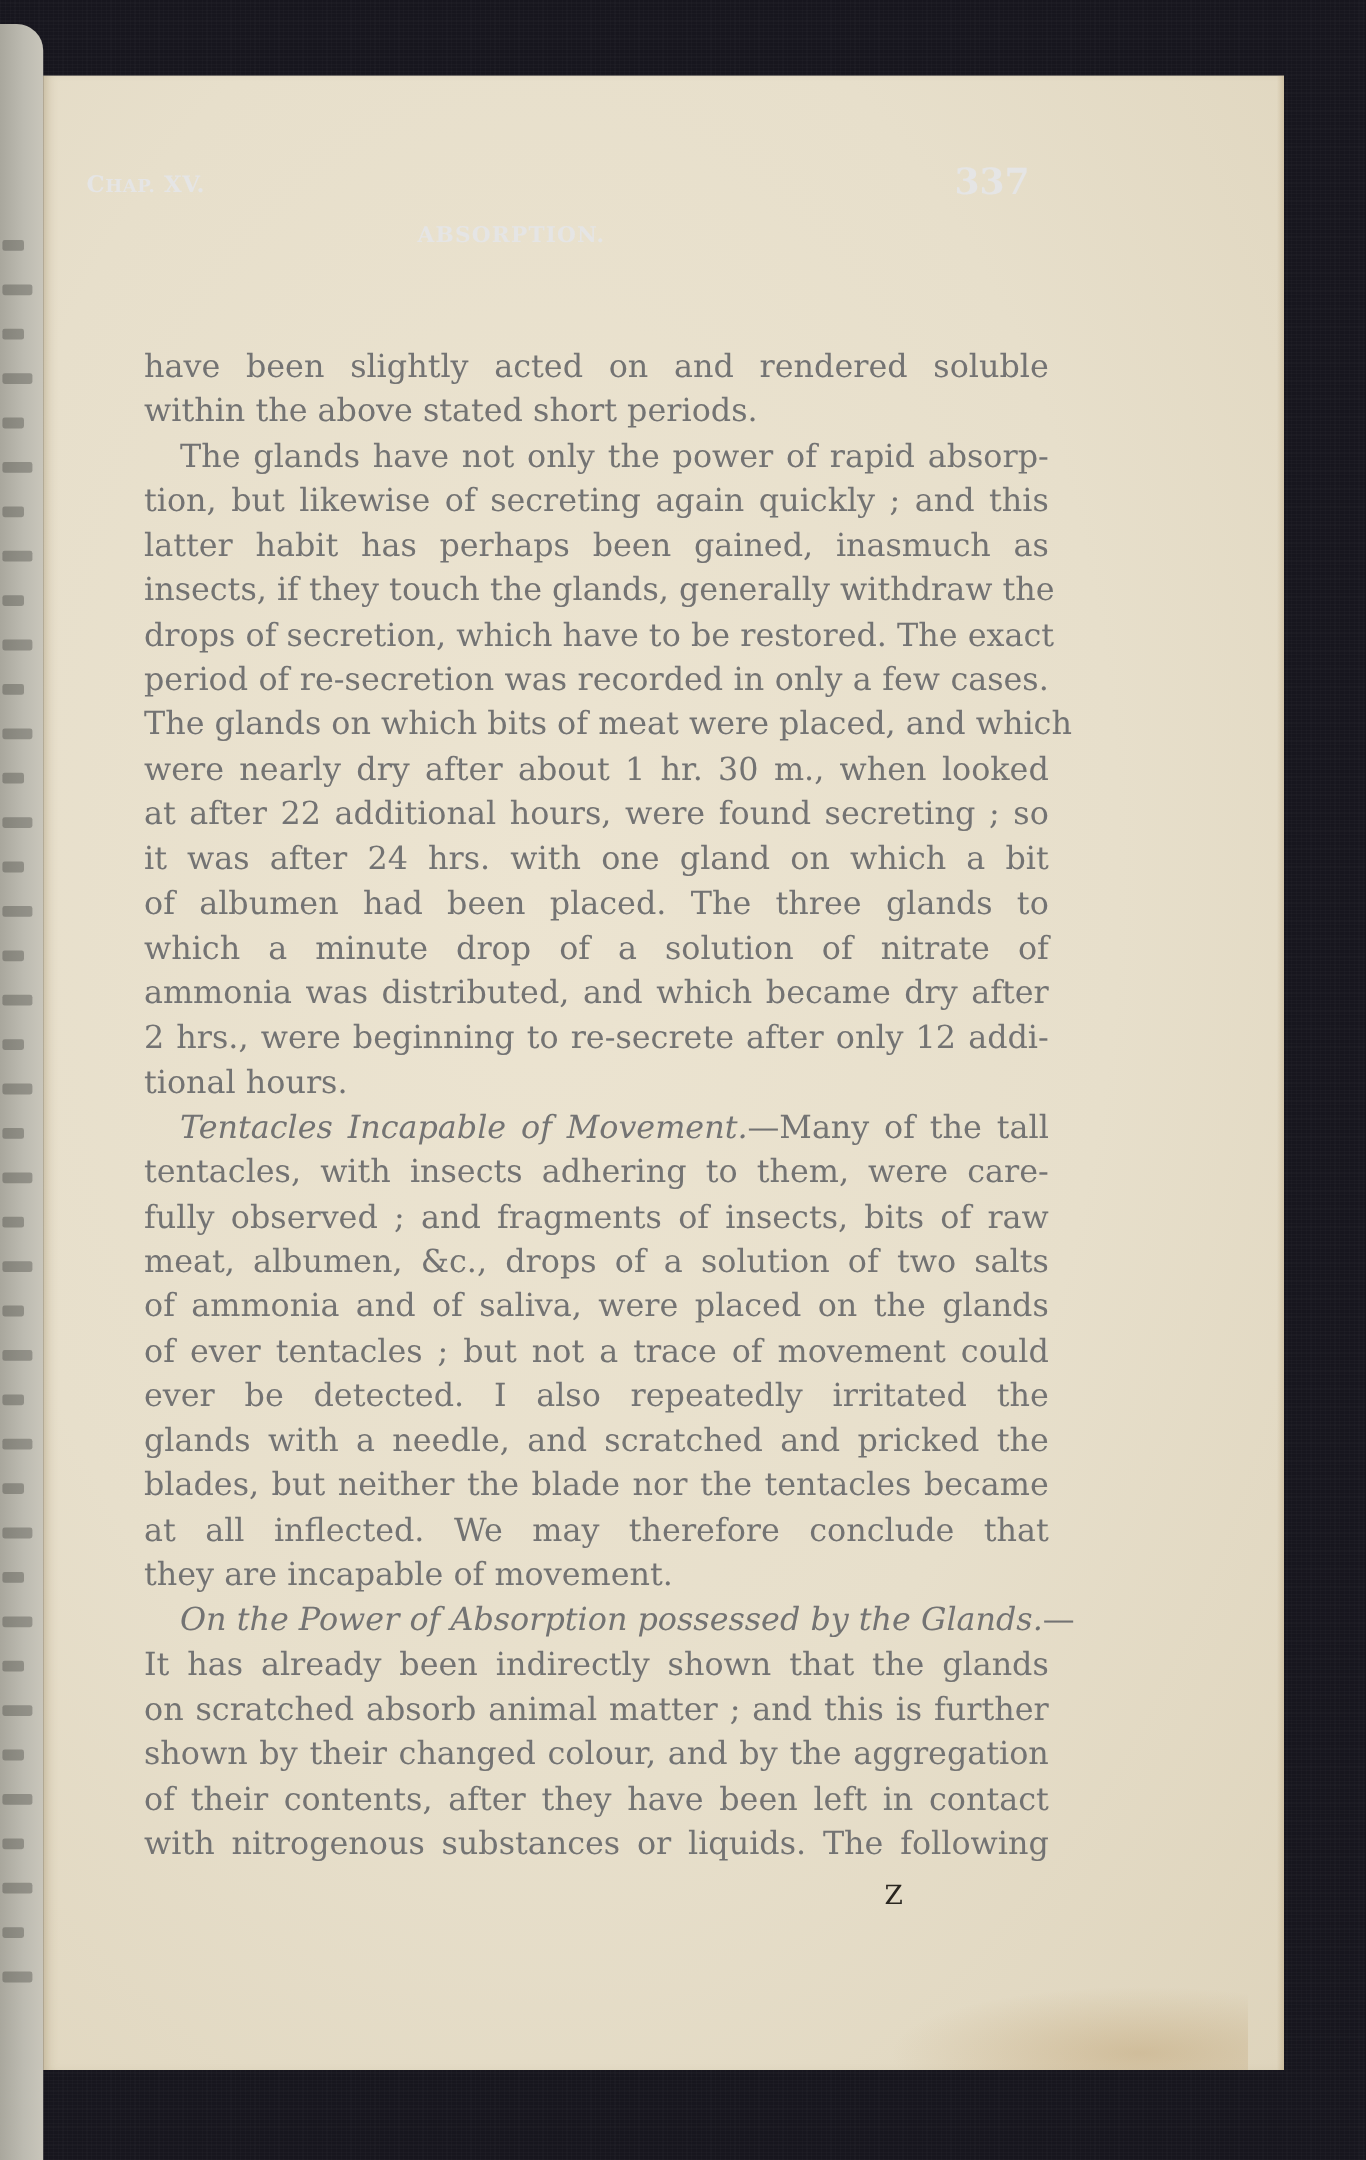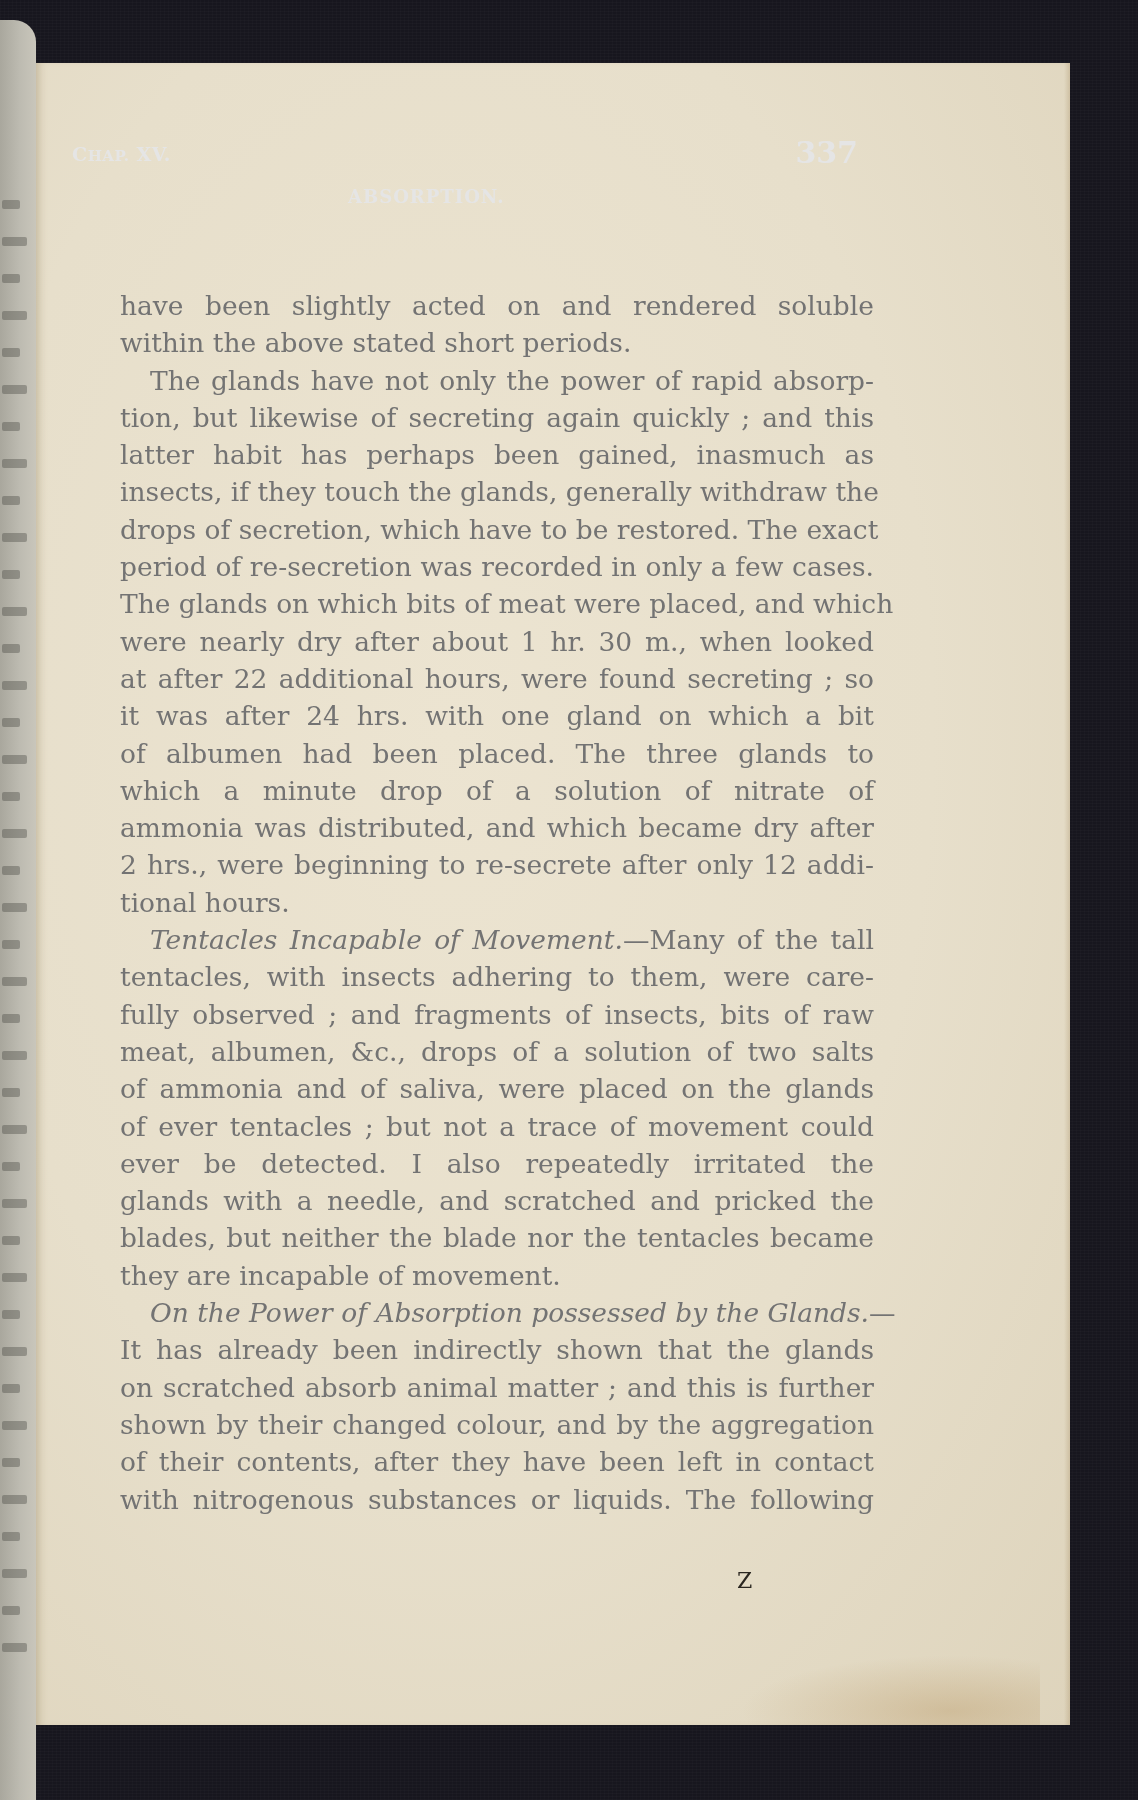--- a/index.html
+++ b/index.html
@@ -161,20 +161,21 @@
     <div>
       <span class="line indent"><span class="italic">Tentacles Incapable of Movement.</span><span>—Many of the tall</span></span>
       <span class="line">tentacles, with insects adhering to them, were care-</span>
       <span class="line">fully observed ; and fragments of insects, bits of raw</span>
       <span class="line">meat, albumen, &amp;c., drops of a solution of two salts</span>
       <span class="line">of ammonia and of saliva, were placed on the glands</span>
       <span class="line">of ever tentacles ; but not a trace of movement could</span>
       <span class="line">ever be detected.  I also repeatedly irritated the</span>
       <span class="line">glands with a needle, and scratched and pricked the</span>
       <span class="line">blades, but neither the blade nor the tentacles became</span>
+      <span class="line">at all inflected.  We may therefore conclude that</span>
       <span class="line last">they are incapable of movement.</span>
     </div>
     <div>
       <span class="line indent"><span class="italic">On the Power of Absorption possessed by the Glands.</span><span>—</span></span>
       <span class="line">It has already been indirectly shown that the glands</span>
       <span class="line">on scratched absorb animal matter ; and this is further</span>
       <span class="line">shown by their changed colour, and by the aggregation</span>
       <span class="line">of their contents, after they have been left in contact</span>
       <span class="line">with nitrogenous substances or liquids.  The following</span>
     </div>

